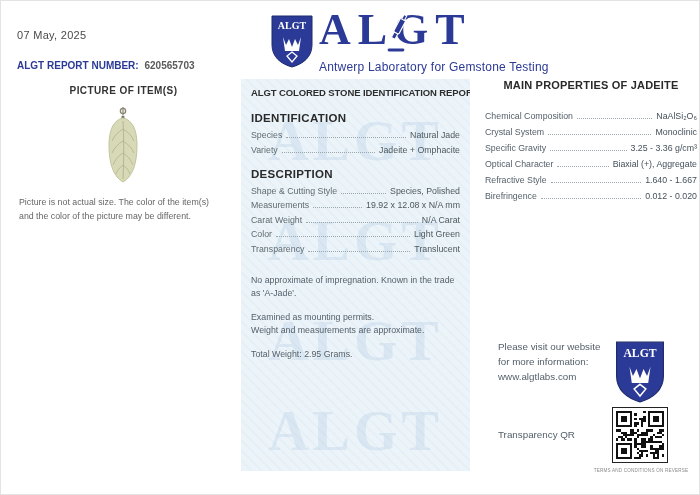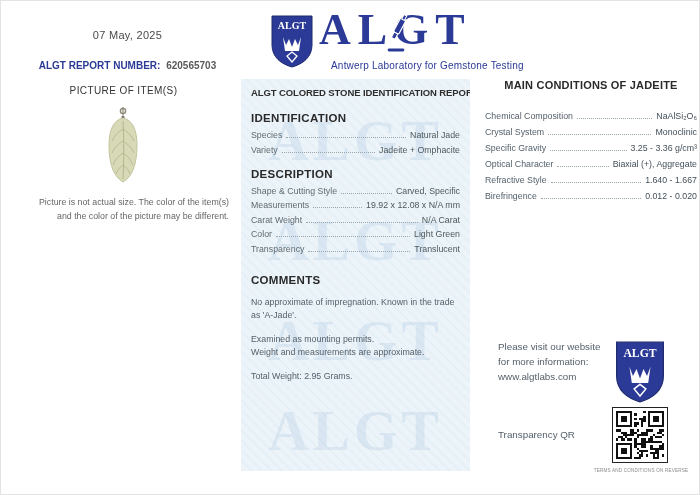--- a/index.html
+++ b/index.html
@@ -1,39 +1,39 @@
 <!DOCTYPE html>
 <html><head>
 <meta charset="utf-8">
 <style>
   * { margin:0; padding:0; box-sizing:border-box; }
   body { font-family:"Liberation Sans", sans-serif; background:#fff; }
   .page { position:relative; width:700px; height:495px; background:#fff;
           border:1px solid #e3e3e3; overflow:hidden; }
 
   
-  .hdr-left { position:absolute; left:4px; top:28px; width:245px; text-align:center; }
+  .hdr-left { position:absolute; left:16px; top:28px; width:245px; }
   .date { font-size:11px; color:#4a4a4a; letter-spacing:.3px; }
   .repnum { margin-top:19px; font-size:10px; font-weight:bold; }
   .repnum .lbl { color:#2b3a96; }
   .repnum .val { color:#5a5a5a; margin-left:3px; }
 
   .logo { position:absolute; left:268px; top:12px; width:200px; height:64px; }
   .shield-sm { position:absolute; left:2px; top:2px; }
   .logo-text { position:absolute; left:50px; top:-9px; font-family:"Liberation Serif", serif;
                font-weight:bold; font-size:44px; color:#2b3a96; letter-spacing:7px; }
   .microscope { position:absolute; left:112px; top:2px; }
-  .logo-sub { position:absolute; left:62px; top:47px; width:160px; font-size:10px;
+  .logo-sub { position:absolute; left:50px; top:47px; width:160px; font-size:12px;
               color:#2b3a96; letter-spacing:.2px; white-space:nowrap; }
 
   
   .pic-title { position:absolute; left:0; top:84px; width:245px; text-align:center;
-               font-size:10px; font-weight:normal; color:#333; letter-spacing:.4px; }
+               font-size:10px; font-weight:bold; color:#333; letter-spacing:.4px; }
   .pendant { position:absolute; left:100px; top:104px; }
-  .disclaimer { position:absolute; left:18px; top:195px; width:210px; text-align:right;
+  .disclaimer { position:absolute; left:18px; top:195px; width:210px; text-align:left;
                 font-size:8.8px; color:#666; line-height:1.55; white-space:pre-line; }
 
   
   .panel { position:absolute; left:240px; top:78px; width:229px; height:392px;
            background:#edf4f9; overflow:hidden;
            background-image:repeating-linear-gradient(45deg, rgba(160,200,225,.10) 0 2px, transparent 2px 7px); }
   .wm { position:absolute; width:100%; text-align:center; font-family:"Liberation Serif", serif;
         font-weight:bold; font-size:56px; letter-spacing:4px; color:rgba(120,165,205,.16);
         pointer-events:none; }
   .panel-inner { position:relative; z-index:1; padding:6px 10px 0 10px; }
@@ -136,21 +136,21 @@
           <span class="dots"></span>
           <span class="v">Jadeite + Omphacite</span>
         </div>
       </div>
 
       <div class="sec">
         <div class="sec-title">DESCRIPTION</div>
         <div class="row">
           <span class="l">Shape &amp; Cutting Style</span>
           <span class="dots"></span>
-          <span class="v">Carved, Specific</span>
+          <span class="v">Species, Polished</span>
         </div>
         <div class="row">
           <span class="l">Measurements</span>
           <span class="dots"></span>
           <span class="v">19.92 x 12.08 x N/A mm</span>
         </div>
         <div class="row">
           <span class="l">Carat Weight</span>
           <span class="dots"></span>
           <span class="v">N/A Carat</span>
@@ -161,31 +161,30 @@
           <span class="v">Light Green</span>
         </div>
         <div class="row">
           <span class="l">Transparency</span>
           <span class="dots"></span>
           <span class="v">Translucent</span>
         </div>
       </div>
 
       <div class="sec comments" style="margin-top:20px;">
-        <div class="sec-title">COMMENTS</div>
         <p style="margin-top:10px;">No approximate of impregnation. Known in the trade as 'A-Jade'.</p>
         <p>Examined as mounting permits.
 Weight and measurements are approximate.</p>
         <p>Total Weight: 2.95 Grams.</p>
       </div>
     </div>
   </div>
 
   <div class="props">
-    <div class="props-title">MAIN CONDITIONS OF JADEITE</div>
+    <div class="props-title">MAIN PROPERTIES OF JADEITE</div>
     <div class="row">
       <span class="l">Chemical Composition</span>
       <span class="dots"></span>
       <span class="v">NaAlSi₂O₆</span>
     </div>
     <div class="row">
       <span class="l">Crystal System</span>
       <span class="dots"></span>
       <span class="v">Monoclinic</span>
     </div>

